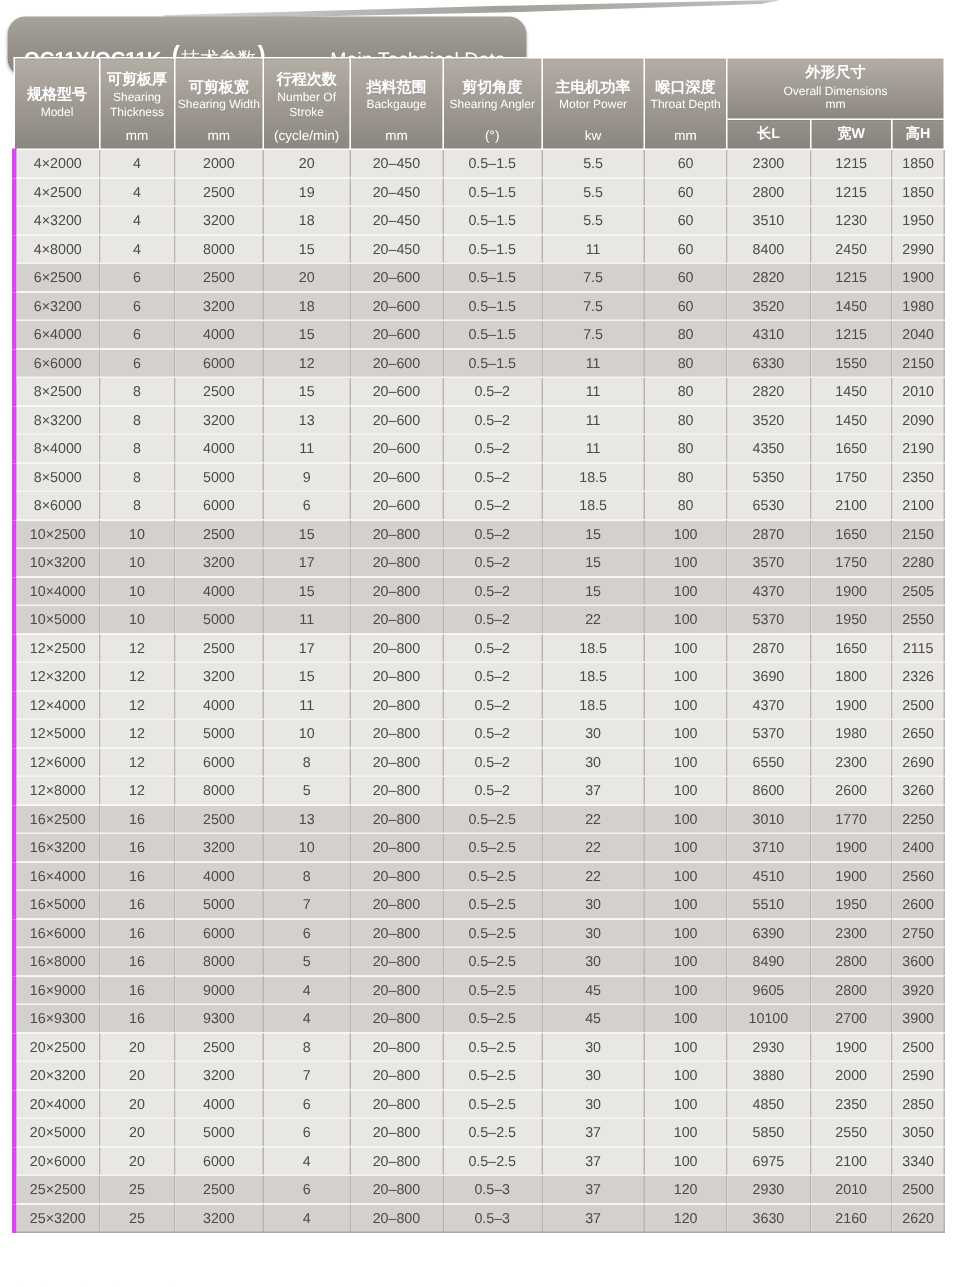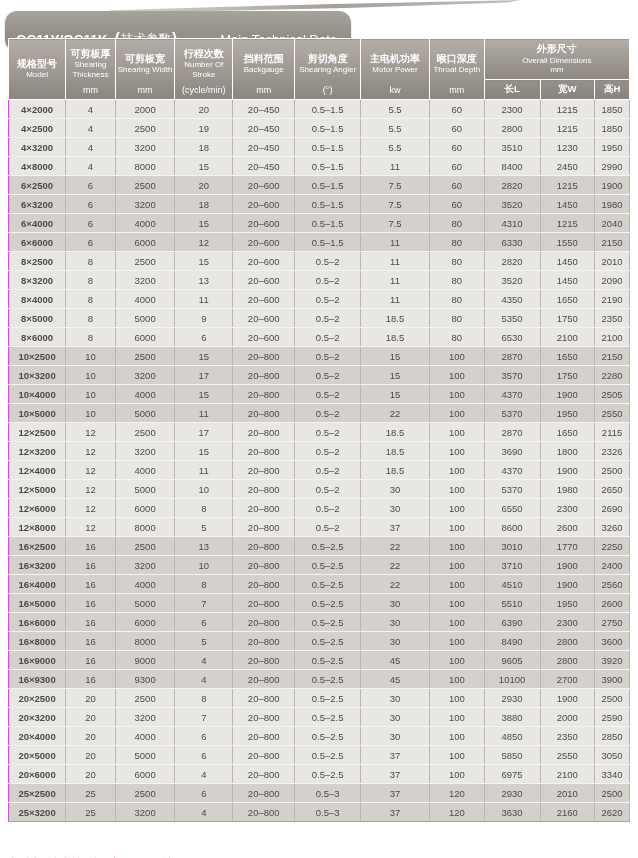--- a/index.html
+++ b/index.html
@@ -43,21 +43,21 @@
   .r2 th{
     height:19px;font-size:9.5px;font-weight:bold;vertical-align:middle;
     background:linear-gradient(#96908a,#89837d);
     margin-top:46px;
   }
   tbody td{
     height:18px;font-size:9.5px;color:#4c4a47;text-align:center;padding:0;
     border-right:1px solid #b8b4ae;border-bottom:1px solid #f4f3f1;
     white-space:nowrap;overflow:hidden;
   }
-  tbody td:first-child{border-left:1px solid #d946ef;font-weight:bold;}
+  tbody td:first-child{border-left:3px solid #d946ef;}
   tbody tr:last-child td{border-bottom:1px solid #aaa6a0;}
   tbody tr.light td{background:#e9e7e4;}
   tbody tr.dark td{background:#d4d1cc;}
 
   
   .notes{position:absolute;top:857px;left:8px;color:#ec4899;line-height:1.35;}
   .note-zh{font-size:8.5px;font-weight:bold;}
   .note-en{font-size:8.5px;}
 </style>
 </head>

